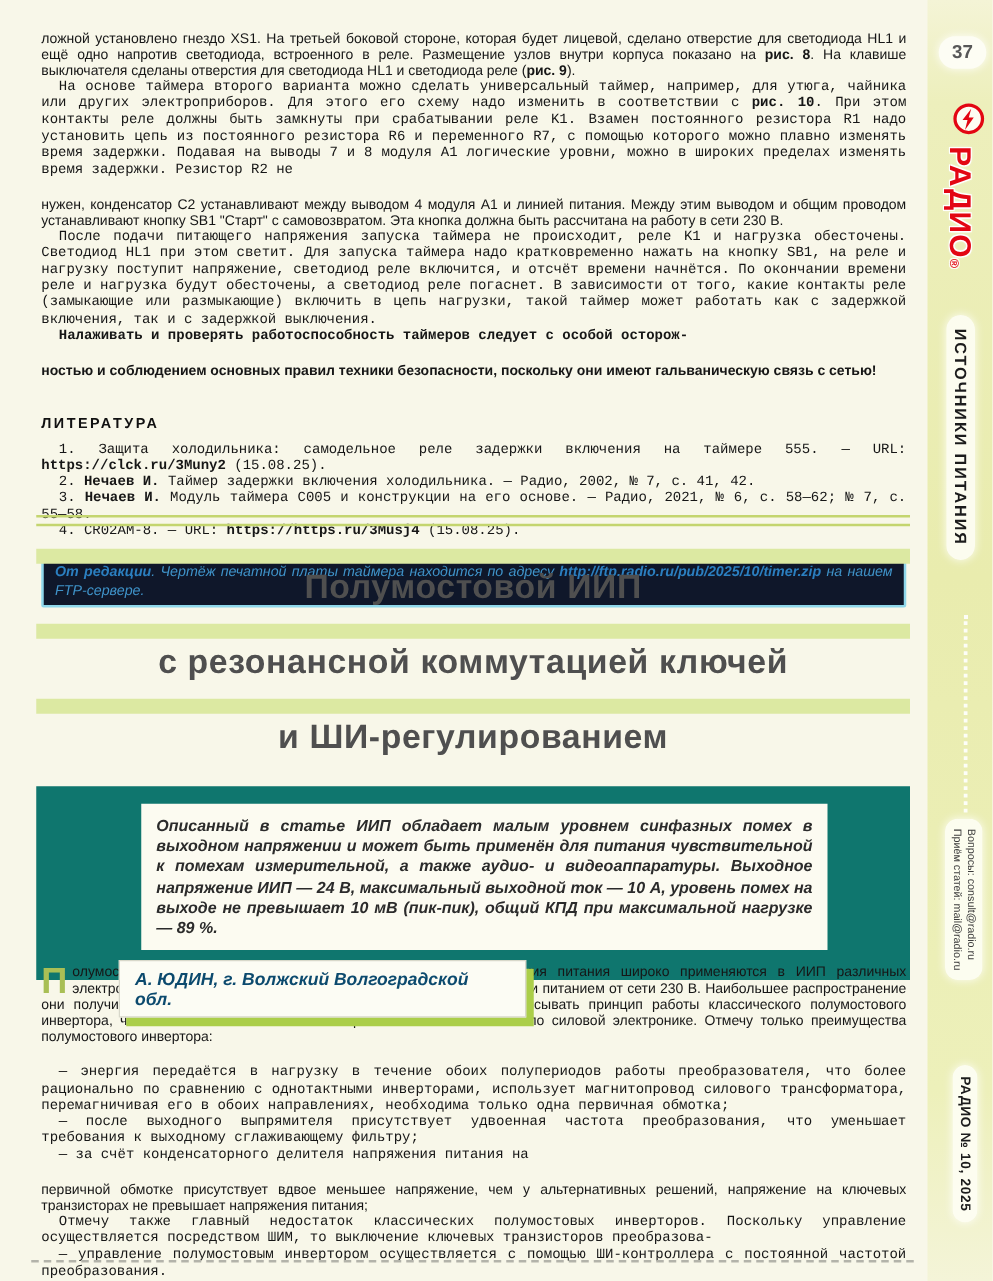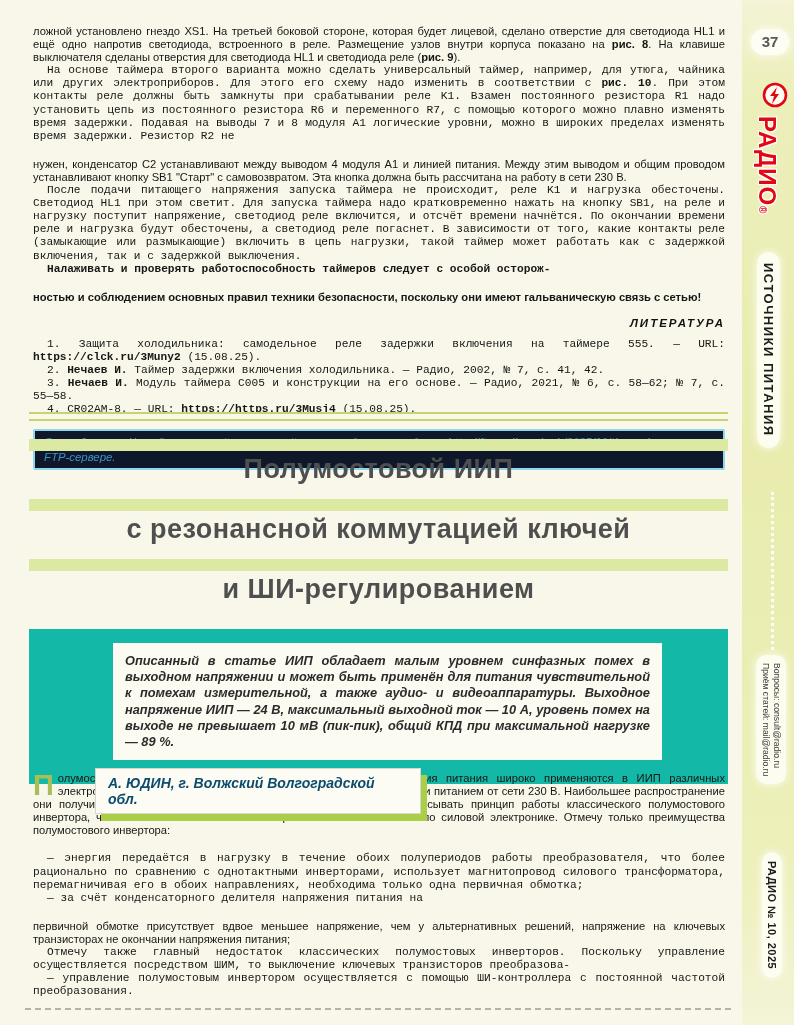--- a/index.html
+++ b/index.html
@@ -15,41 +15,41 @@
   .cols{display:flex;gap:15px;width:692px;flex-direction:column;}
   .col{flex:1 1 0;min-width:0;}
   .para{font-size:11.2px;line-height:13.1px;text-align:justify;margin:0;color:#161616;}
   .para.indent{text-indent:14px;font-family:Liberation Mono, monospace;}
   .b{font-weight:bold;}
   .i{font-style:italic;}
   .top-cols{position:absolute;top:25px;left:0;}
   .bottom-cols{position:absolute;top:772px;left:0;}
 
   .lit-heading{
-    text-align:right;font-weight:bold;font-size:11.5px;
-    letter-spacing:2px;margin:13px 0 9px 0;color:#111;font-style:italic;
+    text-align:left;font-weight:bold;font-size:11.5px;
+    letter-spacing:2px;margin:29px 0 9px 0;color:#111;
   }
   .editorial{
     margin-top:13px;border:2px solid #8fd7ea;background:#0f172a;
     border-radius:2px;padding:4px 9px;
     font-size:11.4px;line-height:14.2px;text-align:justify;
     color:#3f93c9;font-style:italic;
   }
   .editorial .b{color:#2b7fc0;}
 
   
   .title-sec{position:absolute;left:-4px;top:412px;width:699px;}
   .rules{height:5px;border-top:2px solid #c4d56f;border-bottom:2px solid #c4d56f;margin-bottom:18px;}
   .stripe{height:12px;background:#dce9a2;}
   .titleline{
     height:48px;line-height:36px;text-align:center;
     font-weight:bold;font-size:27px;color:#4f4f4f;letter-spacing:.5px;
     white-space:nowrap;
   }
-  .green-block{background:#14b8a6;margin-top:10px;padding:14px 66px 24px 84px;}
+  .green-block{background:#0f766e;margin-top:10px;padding:14px 66px 24px 84px;}
   .abstract{
     background:#fcfbf1;padding:10px 12px;
     font-weight:bold;font-style:italic;font-size:12.8px;line-height:16.2px;
     text-align:justify;color:#2b2b2b;
   }
   .author-box{
     position:relative;z-index:2;margin:-16px 0 0 66px;width:300px;
     background:#fcfcf4;border:1px solid #d8d8ca;
     padding:6px 12px;font-weight:bold;font-style:italic;font-size:14px;color:#0c4a6e;
     box-shadow:6px 7px 0 #abce49;
@@ -151,24 +151,25 @@
       </div>
       <div class="author-box">А. ЮДИН, г. Волжский Волгоградской обл.</div>
     </div>
 
     <div class="cols bottom-cols">
       <div class="col">
           <p class="para"><span class="dropcap">П</span><span>олумостовые инверторы с конденсаторным делителем напряжения питания широко применяются в ИИП различных электронных устройств с потребляемой мощностью от 150 до 400 Вт и питанием от сети 230 В. Наибольшее распространение они получили в блоках питания компьютеров. Не буду подробно описывать принцип работы классического полумостового инвертора, читатель может самостоятельно прочитать о нём в книгах по силовой электронике. Отмечу только преимущества полумостового инвертора:</span></p>
         </div>
       <div class="col">
           <p class="para indent"><span>— энергия передаётся в нагрузку в течение обоих полупериодов работы преобразователя, что более рационально по сравнению с однотактными инверторами, использует магнитопровод силового трансформатора, перемагничивая его в обоих направлениях, необходима только одна первичная обмотка;</span></p>
+          <p class="para indent"><span>— после выходного выпрямителя присутствует удвоенная частота преобразования, что уменьшает требования к выходному сглаживающему фильтру;</span></p>
           <p class="para indent"><span>— за счёт конденсаторного делителя напряжения питания на</span></p>
         </div>
       <div class="col">
-          <p class="para"><span>первичной обмотке присутствует вдвое меньшее напряжение, чем у альтернативных решений, напряжение на ключевых транзисторах не окончании напряжения питания;</span></p>
+          <p class="para"><span>первичной обмотке присутствует вдвое меньшее напряжение, чем у альтернативных решений, напряжение на ключевых транзисторах не превышает напряжения питания;</span></p>
           <p class="para indent"><span>Отмечу также главный недостаток классических полумостовых инверторов. Поскольку управление осуществляется посредством ШИМ, то выключение ключевых транзисторов преобразова-</span></p>
           <p class="para indent"><span>— управление полумостовым инвертором осуществляется с помощью ШИ-контроллера с постоянной частотой преобразования.</span></p>
         </div>
     </div>
 
     <div class="endline"></div>
   </div>
 
   <div class="sidebar">
     <div class="pagenum">37</div>

